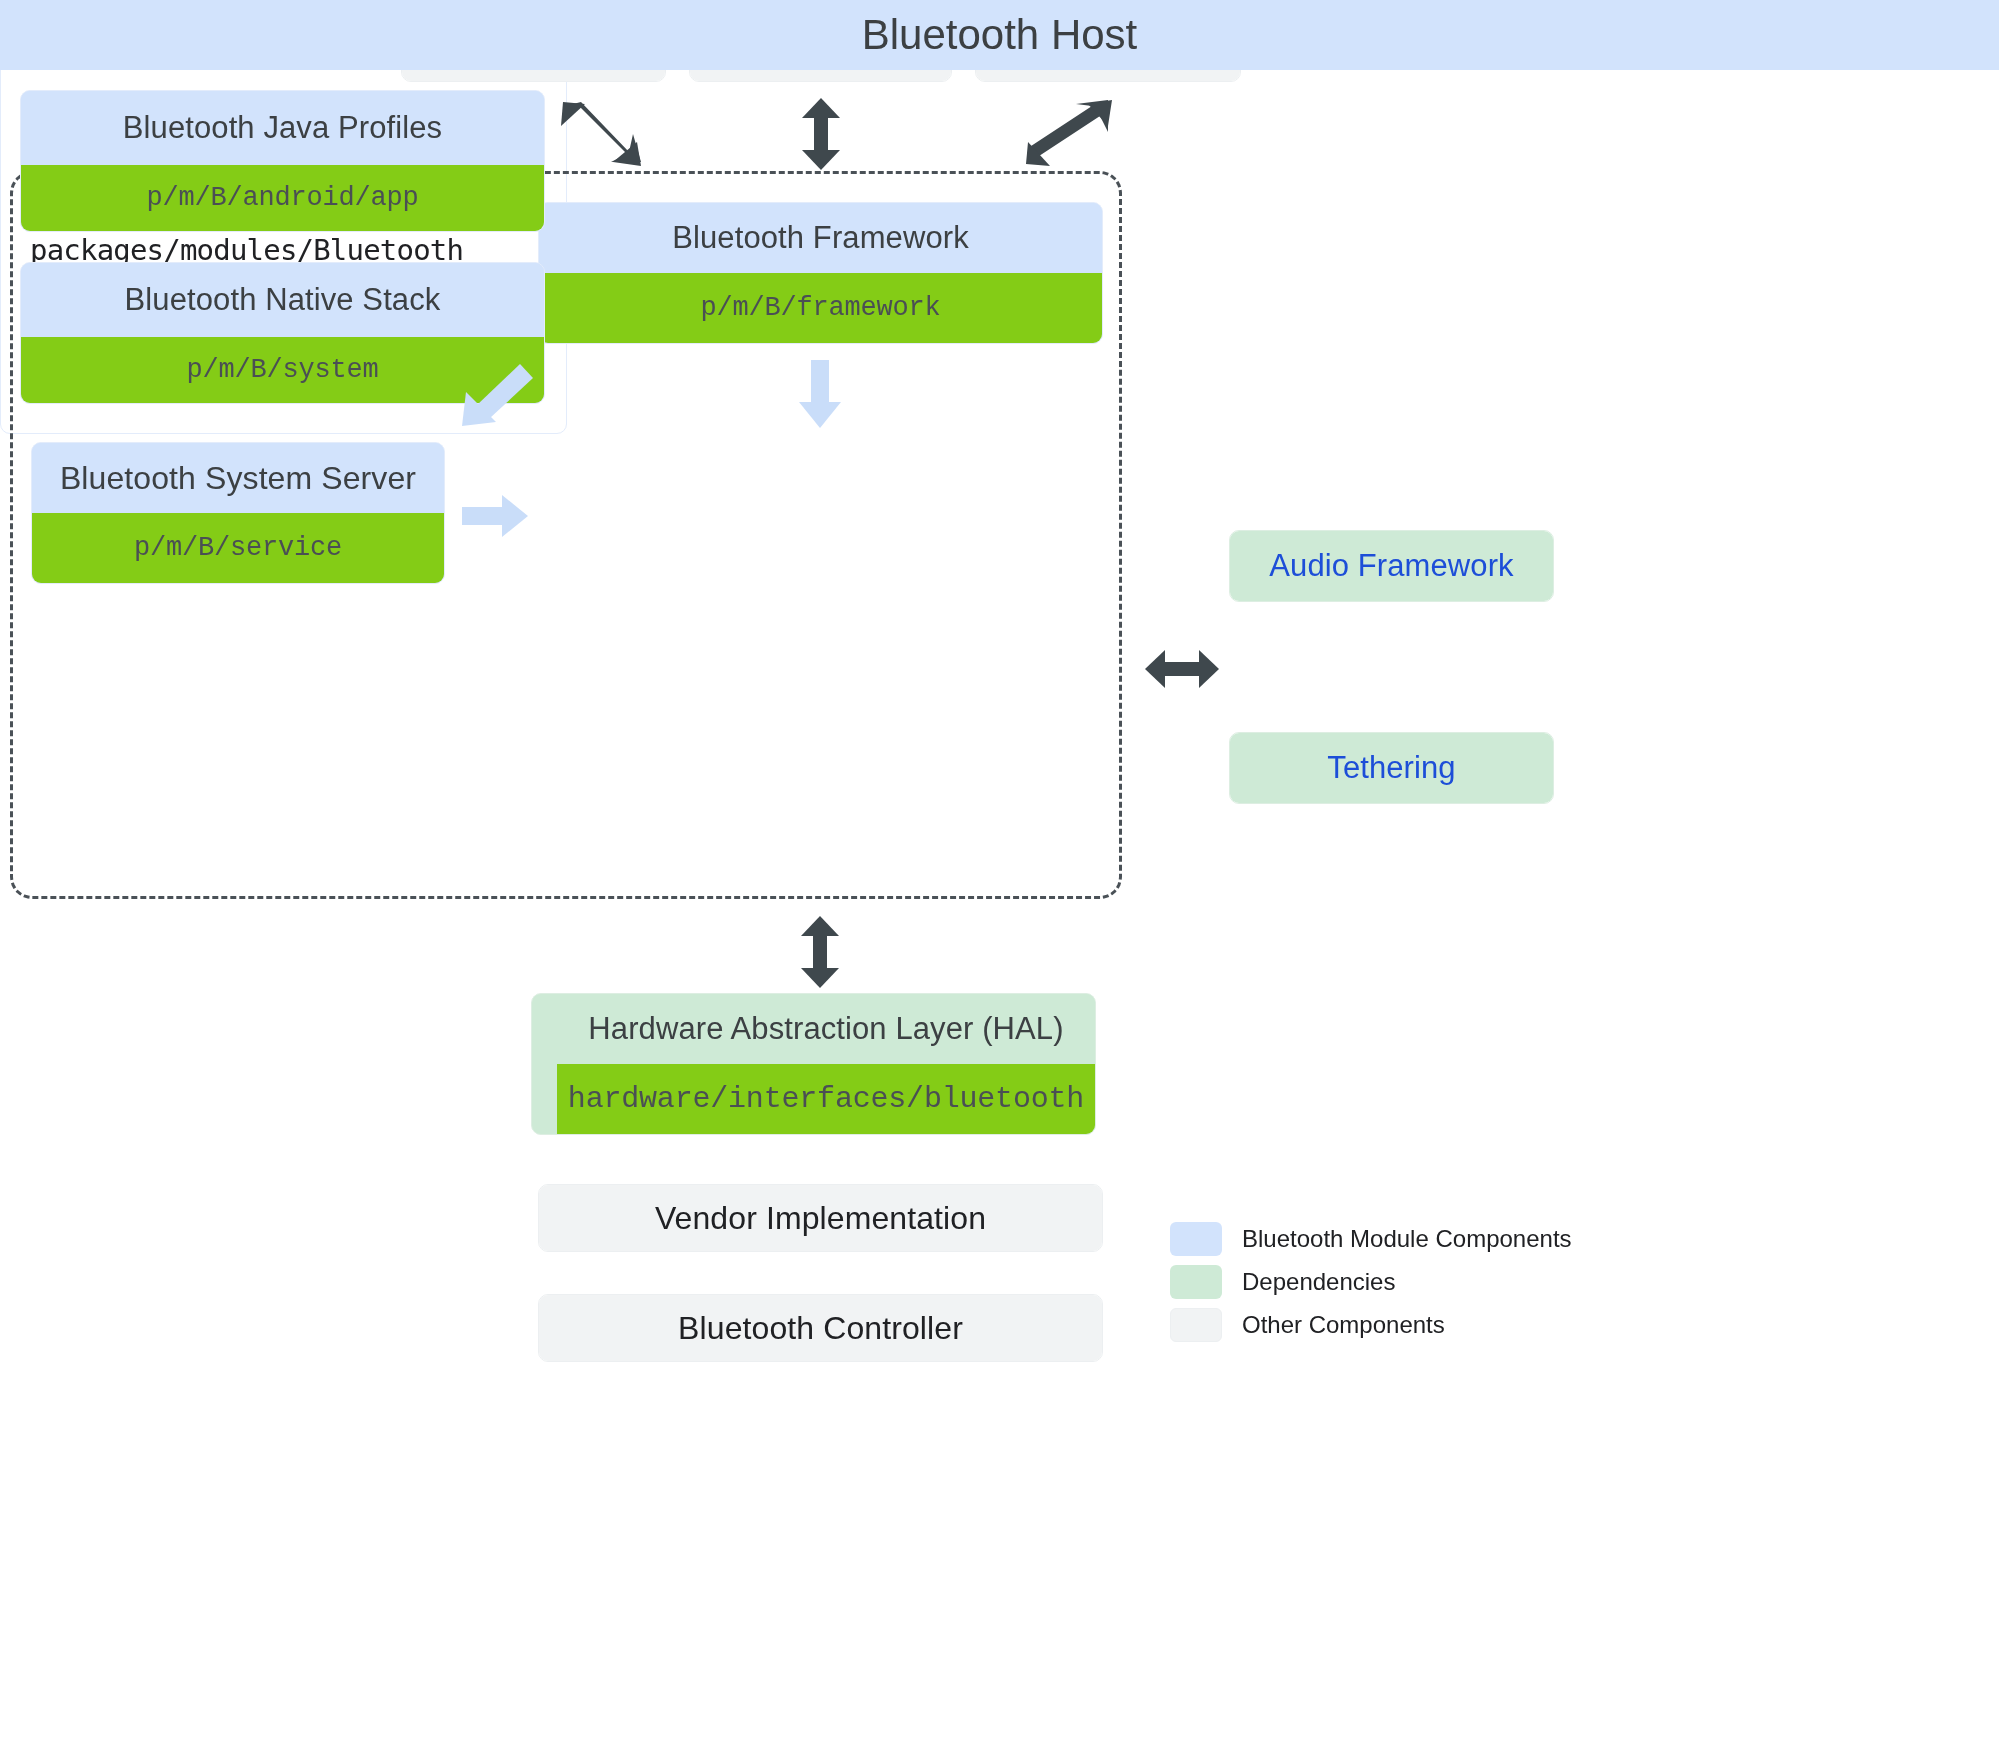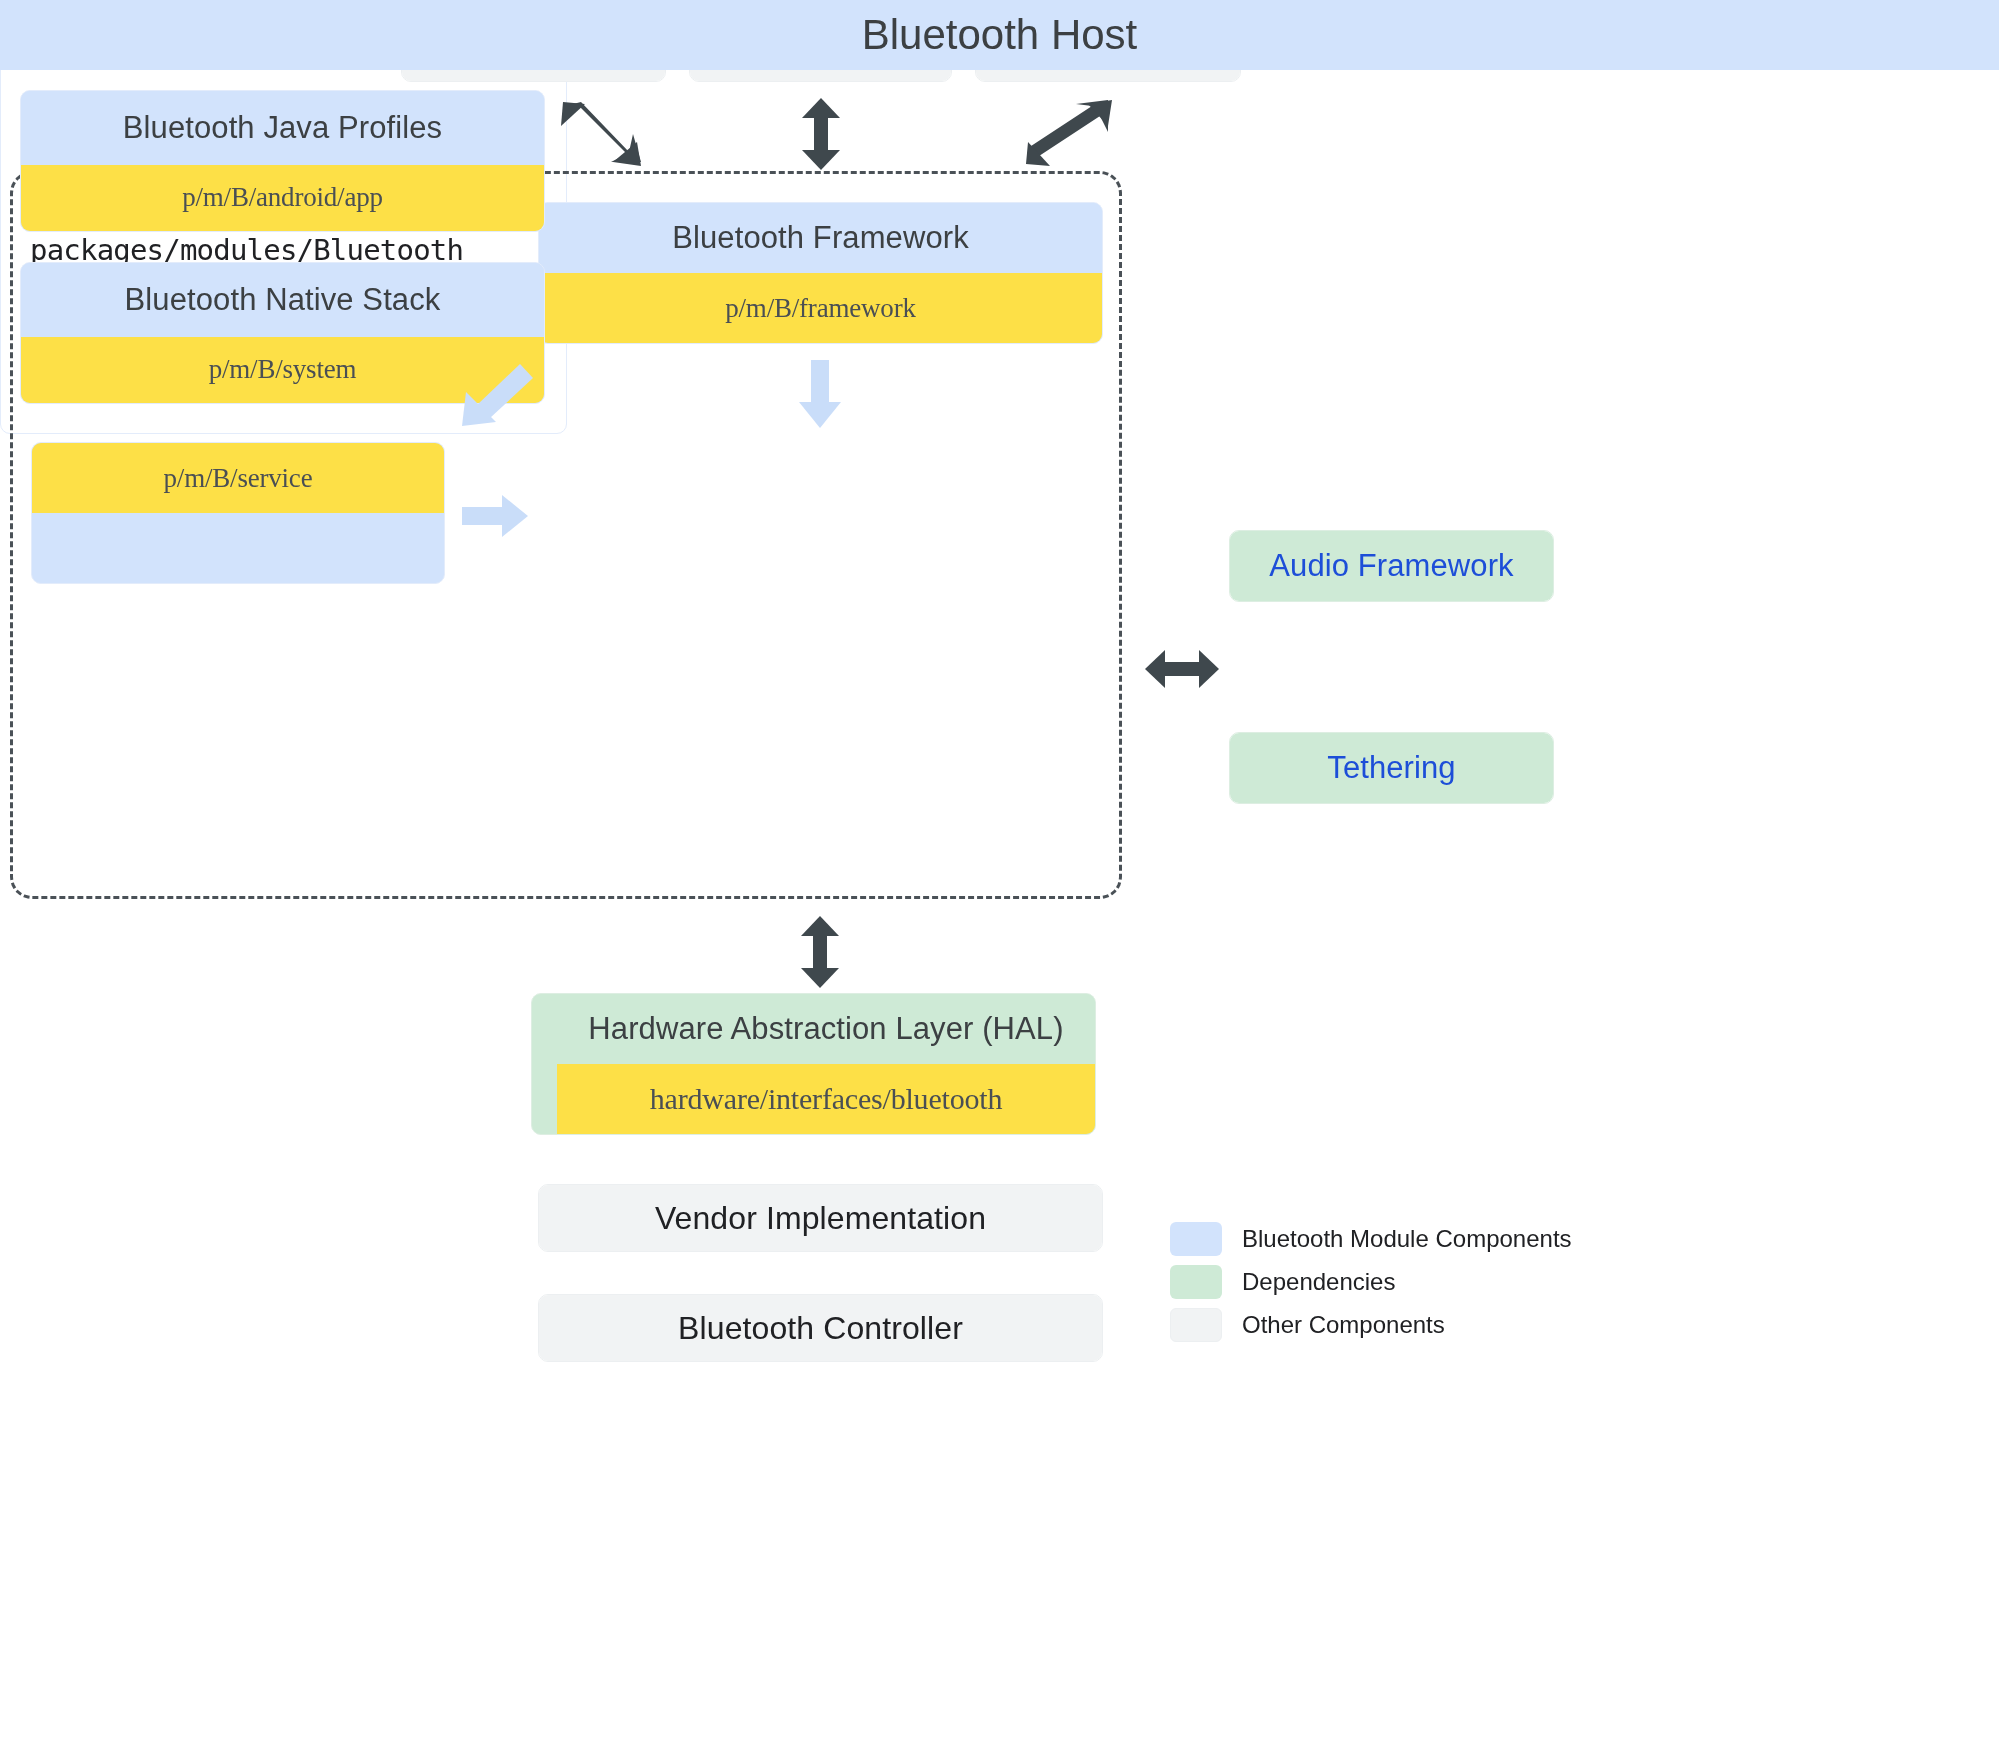--- a/index.html
+++ b/index.html
@@ -35,24 +35,24 @@
     text-align: center;
     font-size: 31px;
     color: #3c4043;
     letter-spacing: .1px;
     line-height: 1.15;
   }
   .box .path {
     display: flex;
     align-items: center;
     justify-content: center;
-    font-family: Liberation Serif, serif;
+    font-family: Liberation Mono, monospace;
     font-size: 27px;
     color: #4a4f54;
-    background: #fde047;
+    background: #84cc16;
     letter-spacing: -.2px;
   }
 
   
   .blue  { background: #d2e3fc; border: 1px solid #e3ecfb; }
   .blue  .hdr { background: #d2e3fc; }
   .green { background: #ceead6; border: 1px solid #ddeee2; }
   .green .hdr { background: #ceead6; }
   .grey  { background: #0f172a; border: 1px solid #eceff1; }
   .grey  .hdr { background: #f1f3f4; color: #202124; }
@@ -204,20 +204,21 @@
   <div id="module-container"></div>
   <div id="module-title">Bluetooth Module</div>
   <div id="module-path">packages/modules/Bluetooth</div>
 
   <div class="box blue" id="bt-framework">
     <div class="hdr">Bluetooth Framework</div>
     <div class="path">p/m/B/framework</div>
   </div>
 
   <div class="box blue" id="bt-sysserver">
+    <div class="hdr">Bluetooth System Server</div>
     <div class="path">p/m/B/service</div>
   </div>
 
   <div id="bt-host">
     <div id="bt-host-hdr">Bluetooth Host</div>
     <div class="box blue" id="bt-java">
       <div class="hdr">Bluetooth Java Profiles</div>
       <div class="path">p/m/B/android/app</div>
     </div>
     <div class="box blue" id="bt-native">

